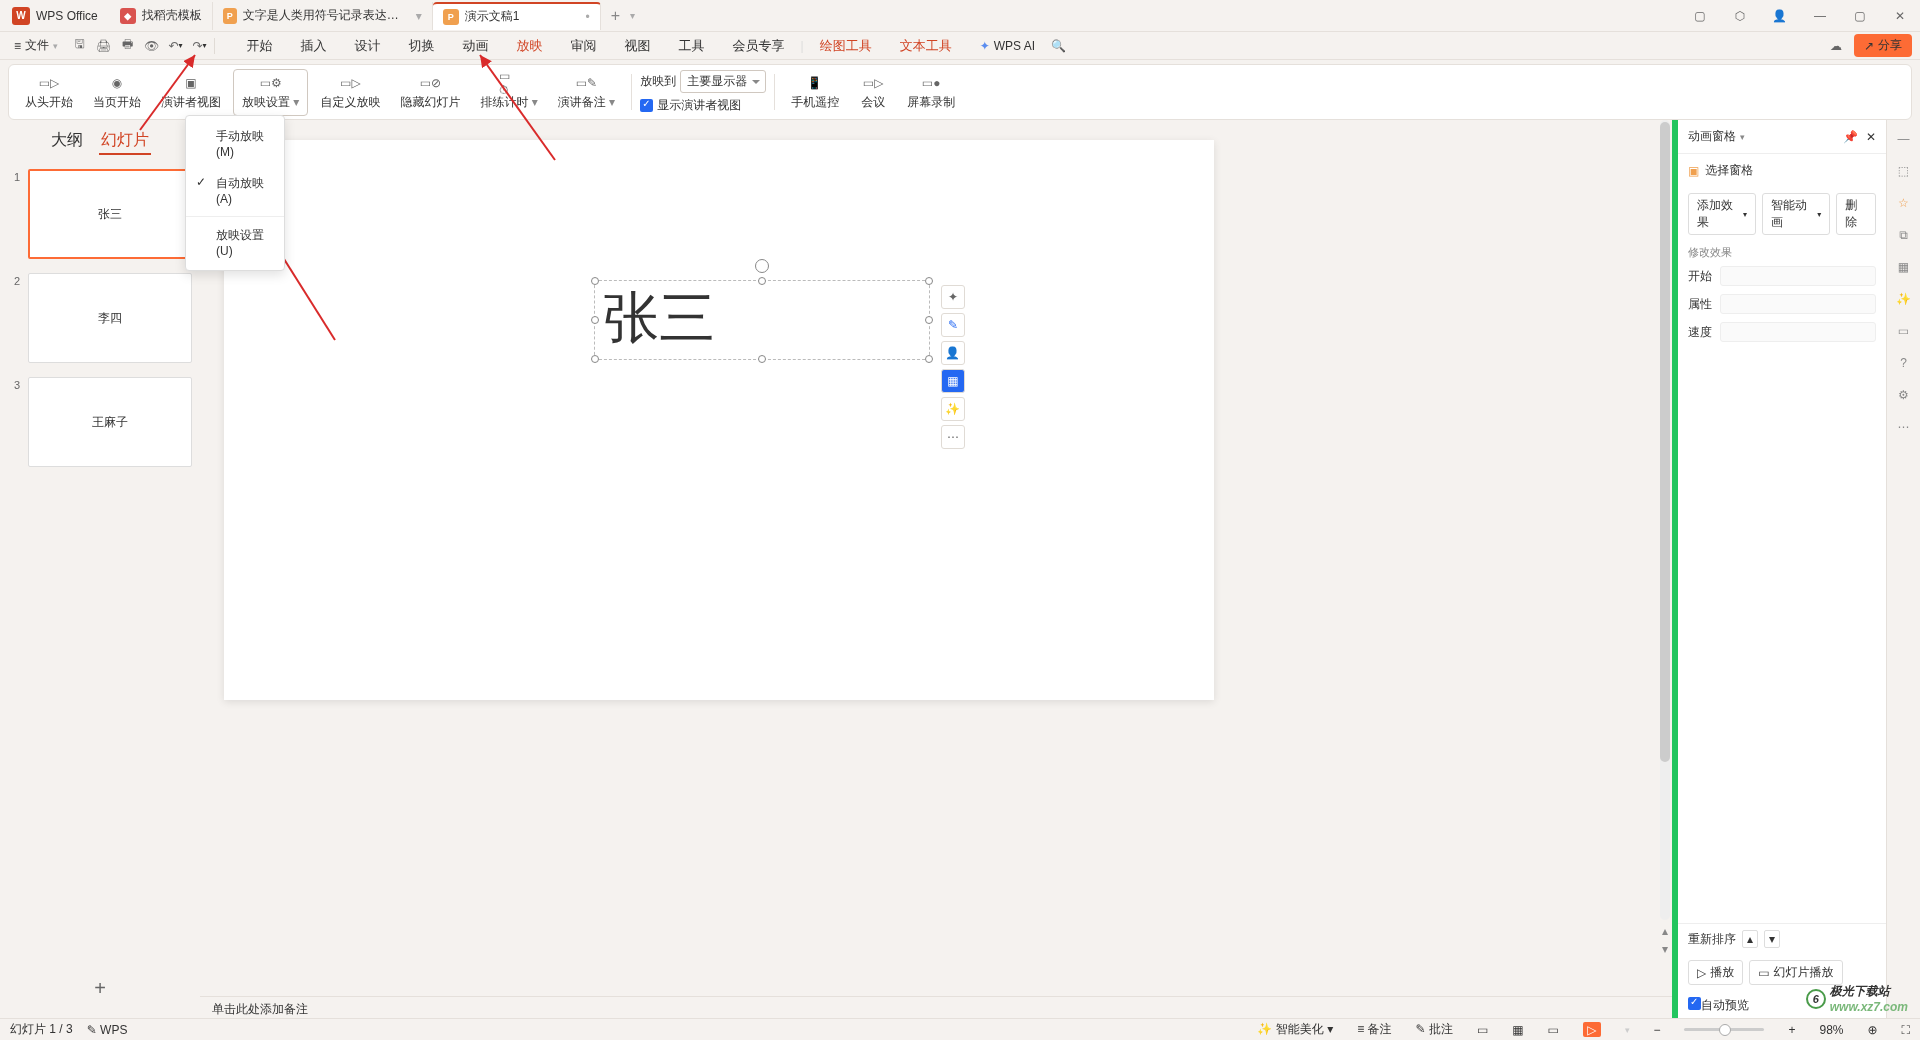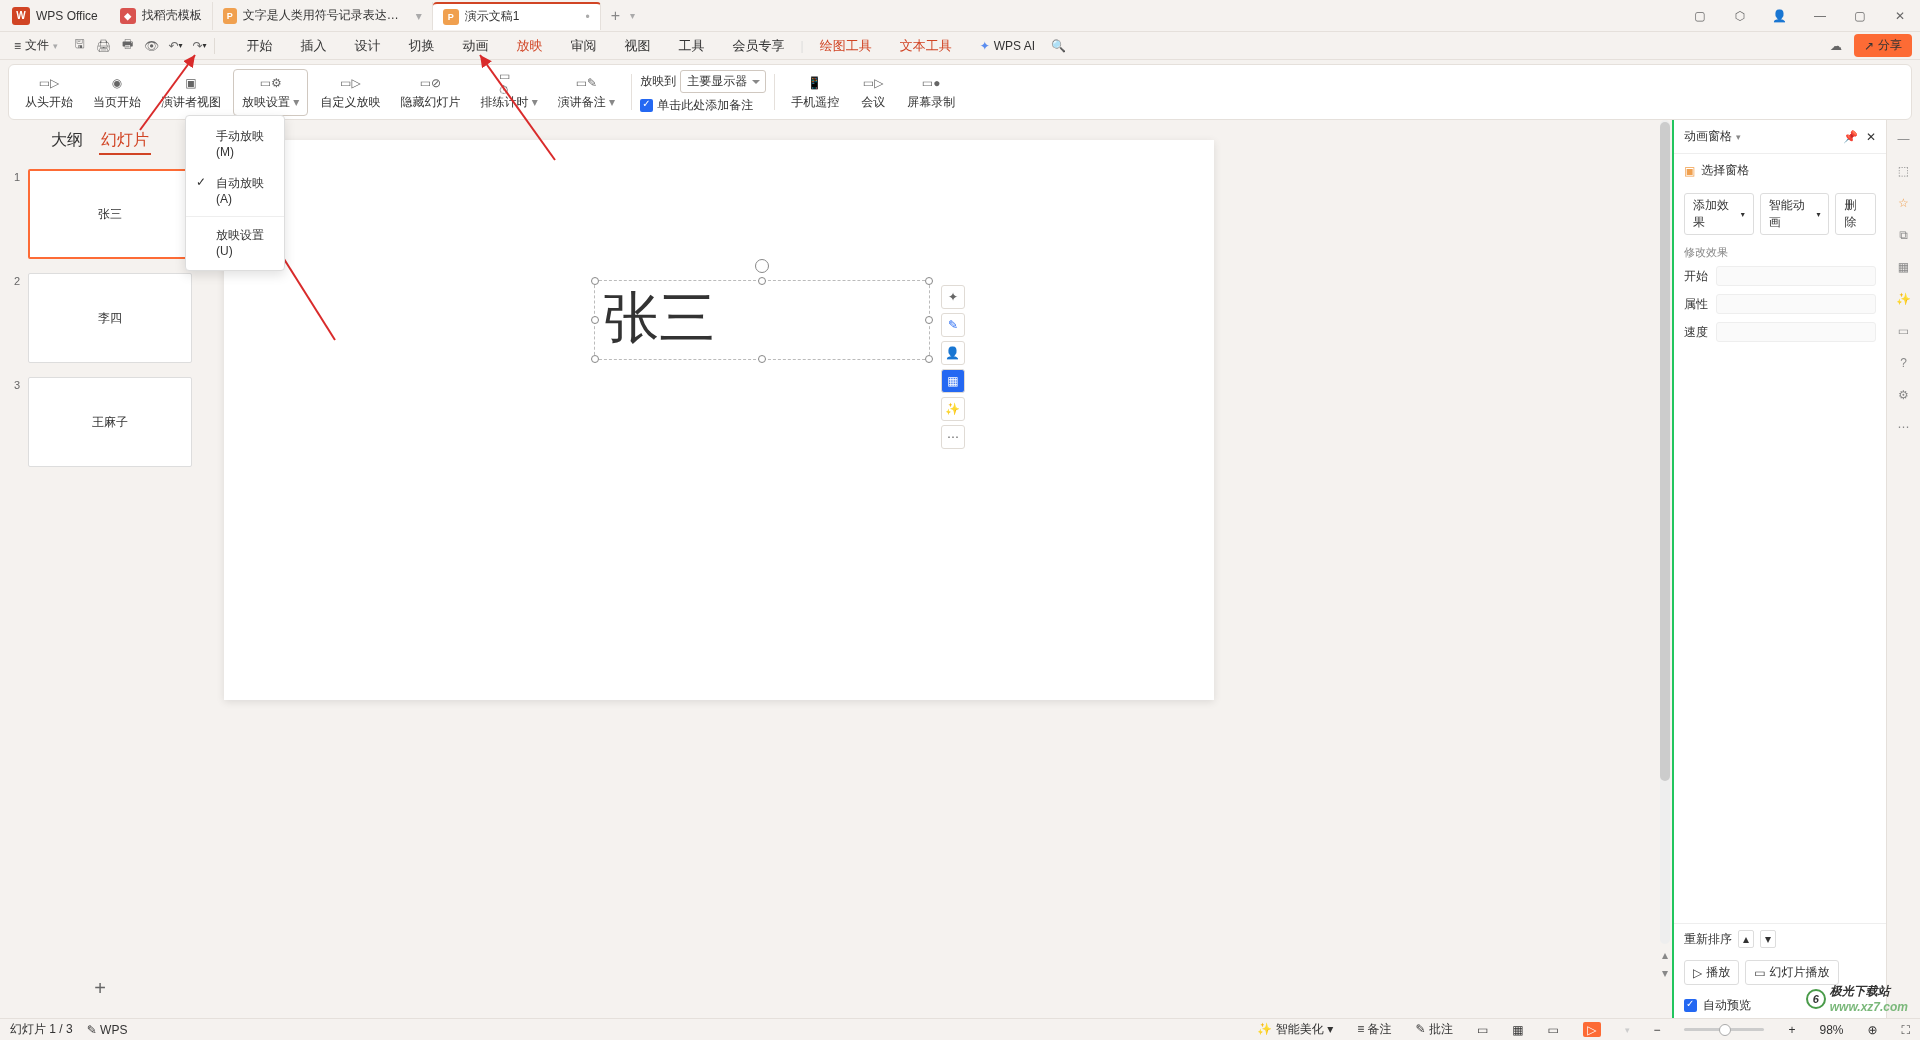--- a/index.html
+++ b/index.html
@@ -69,36 +69,36 @@
 .rot{width:14px;height:14px;border:1px solid #888;background:#fff;border-radius:50%;position:absolute;left:50%;margin-left:-7px;top:-22px;}
 .textbox-text{font-size:56px;font-weight:500;padding:0 8px;}
 .float-tools{position:absolute;right:-36px;top:4px;display:flex;flex-direction:column;gap:4px;}
 .ft-btn{width:24px;height:24px;border:1px solid #e0dbd5;border-radius:3px;background:#fff;display:flex;align-items:center;justify-content:center;color:#666;font-size:12px;}
 .notes-bar{height:24px;border-top:1px solid #e5e0db;padding:4px 12px;color:#999;font-size:12px;}
 .canvas-scrollbar{position:absolute;right:2px;top:0;bottom:40px;width:10px;display:flex;flex-direction:column;justify-content:flex-end;gap:4px;}
 .sc-track{flex:1;background:#eee;border-radius:5px;position:relative;}
 .sc-thumb{position:absolute;left:0;right:0;top:2px;height:80%;background:#ccc;border-radius:5px;}
 
 .right-area{width:248px;display:flex;}
-.anim-panel{flex:1;background:#fff;border-left:2px solid #22c55e;display:flex;flex-direction:column;}
+.anim-panel{flex:1;background:#fff;border-left:6px solid #22c55e;display:flex;flex-direction:column;}
 .anim-head{padding:8px 10px;display:flex;align-items:center;border-bottom:1px solid #eee;}
 .anim-head .title{font-size:12px;font-weight:500;}
 .anim-head .sp{margin-left:auto;display:flex;gap:8px;color:#888;}
 .anim-row{padding:8px 10px;display:flex;align-items:center;gap:6px;font-size:12px;color:#555;}
 .anim-btns{padding:6px 10px;display:flex;gap:6px;}
 .abtn{border:1px solid #ddd;border-radius:3px;padding:3px 8px;font-size:11px;display:flex;align-items:center;gap:3px;color:#555;}
 .anim-sec{padding:4px 10px 2px;color:#888;font-size:11px;}
 .anim-prop{padding:4px 10px;display:flex;align-items:center;gap:8px;font-size:12px;color:#aaa;}
 .anim-prop .psel{flex:1;border:1px solid #eee;border-radius:3px;height:20px;background:#fafafa;}
 .anim-hint{margin:6px 10px;padding:6px;background:#fafafa;border:1px solid #eee;border-radius:3px;font-size:11px;color:#888;line-height:1.5;}
 .anim-bottom{margin-top:auto;border-top:1px solid #eee;}
 .reorder{padding:6px 10px;display:flex;align-items:center;gap:6px;color:#aaa;font-size:11px;}
 .play-row{padding:6px 10px;display:flex;gap:6px;}
 .pbtn{border:1px solid #ddd;border-radius:3px;padding:3px 8px;font-size:11px;display:flex;align-items:center;gap:4px;}
-.autoprev{padding:6px 10px;display:flex;align-items:center;gap:6px;font-size:11px;}
+.autoprev{padding:6px 10px;display:flex;align-items:flex-start;gap:0;font-size:11px;}
 .side-rail{width:34px;background:#f5f2ef;border-left:1px solid #e5e0db;display:flex;flex-direction:column;align-items:center;gap:14px;padding-top:10px;}
 .rail-icn{width:18px;height:18px;color:#888;display:flex;align-items:center;justify-content:center;}
 
 .status{position:absolute;left:0;right:0;bottom:0;height:22px;background:#f5f2ef;border-top:1px solid #e5e0db;display:flex;align-items:center;padding:0 10px;font-size:11px;color:#666;gap:14px;}
 .status .sp{margin-left:auto;display:flex;align-items:center;gap:24px;}
 .zoom-slider{width:80px;height:3px;background:#ccc;position:relative;border-radius:2px;}
 .zoom-slider:before{content:"";position:absolute;left:50%;top:-4px;width:10px;height:10px;background:#fff;border:1px solid #aaa;border-radius:50%;margin-left:-5px;}
 
 .arrow{position:absolute;z-index:50;pointer-events:none;}
 .arrow svg{overflow:visible;}
@@ -217,21 +217,21 @@
     <span><span>演讲备注</span> <small style="color:#888;">▾</small></span>
   </div>
   <div class="rib-sep"></div>
   <div class="rib-row">
     <div style="display:flex;align-items:center;gap:4px;">
       <span>放映到</span>
       <div class="select-box"><span>主要显示器</span></div>
     </div>
     <label class="chk">
       <span class="chkbox"></span>
-      <span>单击此处添加备注</span>
+      <span>显示演讲者视图</span>
     </label>
   </div>
   <div class="rib-sep"></div>
   <div class="rib-item">
     <span class="rib-icon">📱</span>
     <span>手机遥控</span>
   </div>
   <div class="rib-item">
     <span class="rib-icon">▭▷</span>
     <span>会议</span>
@@ -304,20 +304,21 @@
         </div>
       </div>
       <div class="canvas-scrollbar">
         <div class="sc-track">
             <div class="sc-thumb"></div>
           </div>
         <span style="text-align:center;color:#888;">▴</span>
         <span style="text-align:center;color:#888;">▾</span>
       </div>
     </div>
+    <div class="notes-bar"><span>单击此处添加备注</span></div>
   </div>
 
   <div class="right-area">
     <div class="anim-panel">
       <div class="anim-head">
         <span class="title">动画窗格</span>
         <span style="color:#888;font-size:9px;margin-left:4px;">▾</span>
         <div class="sp">
           <span>📌</span>
           <span>✕</span>

